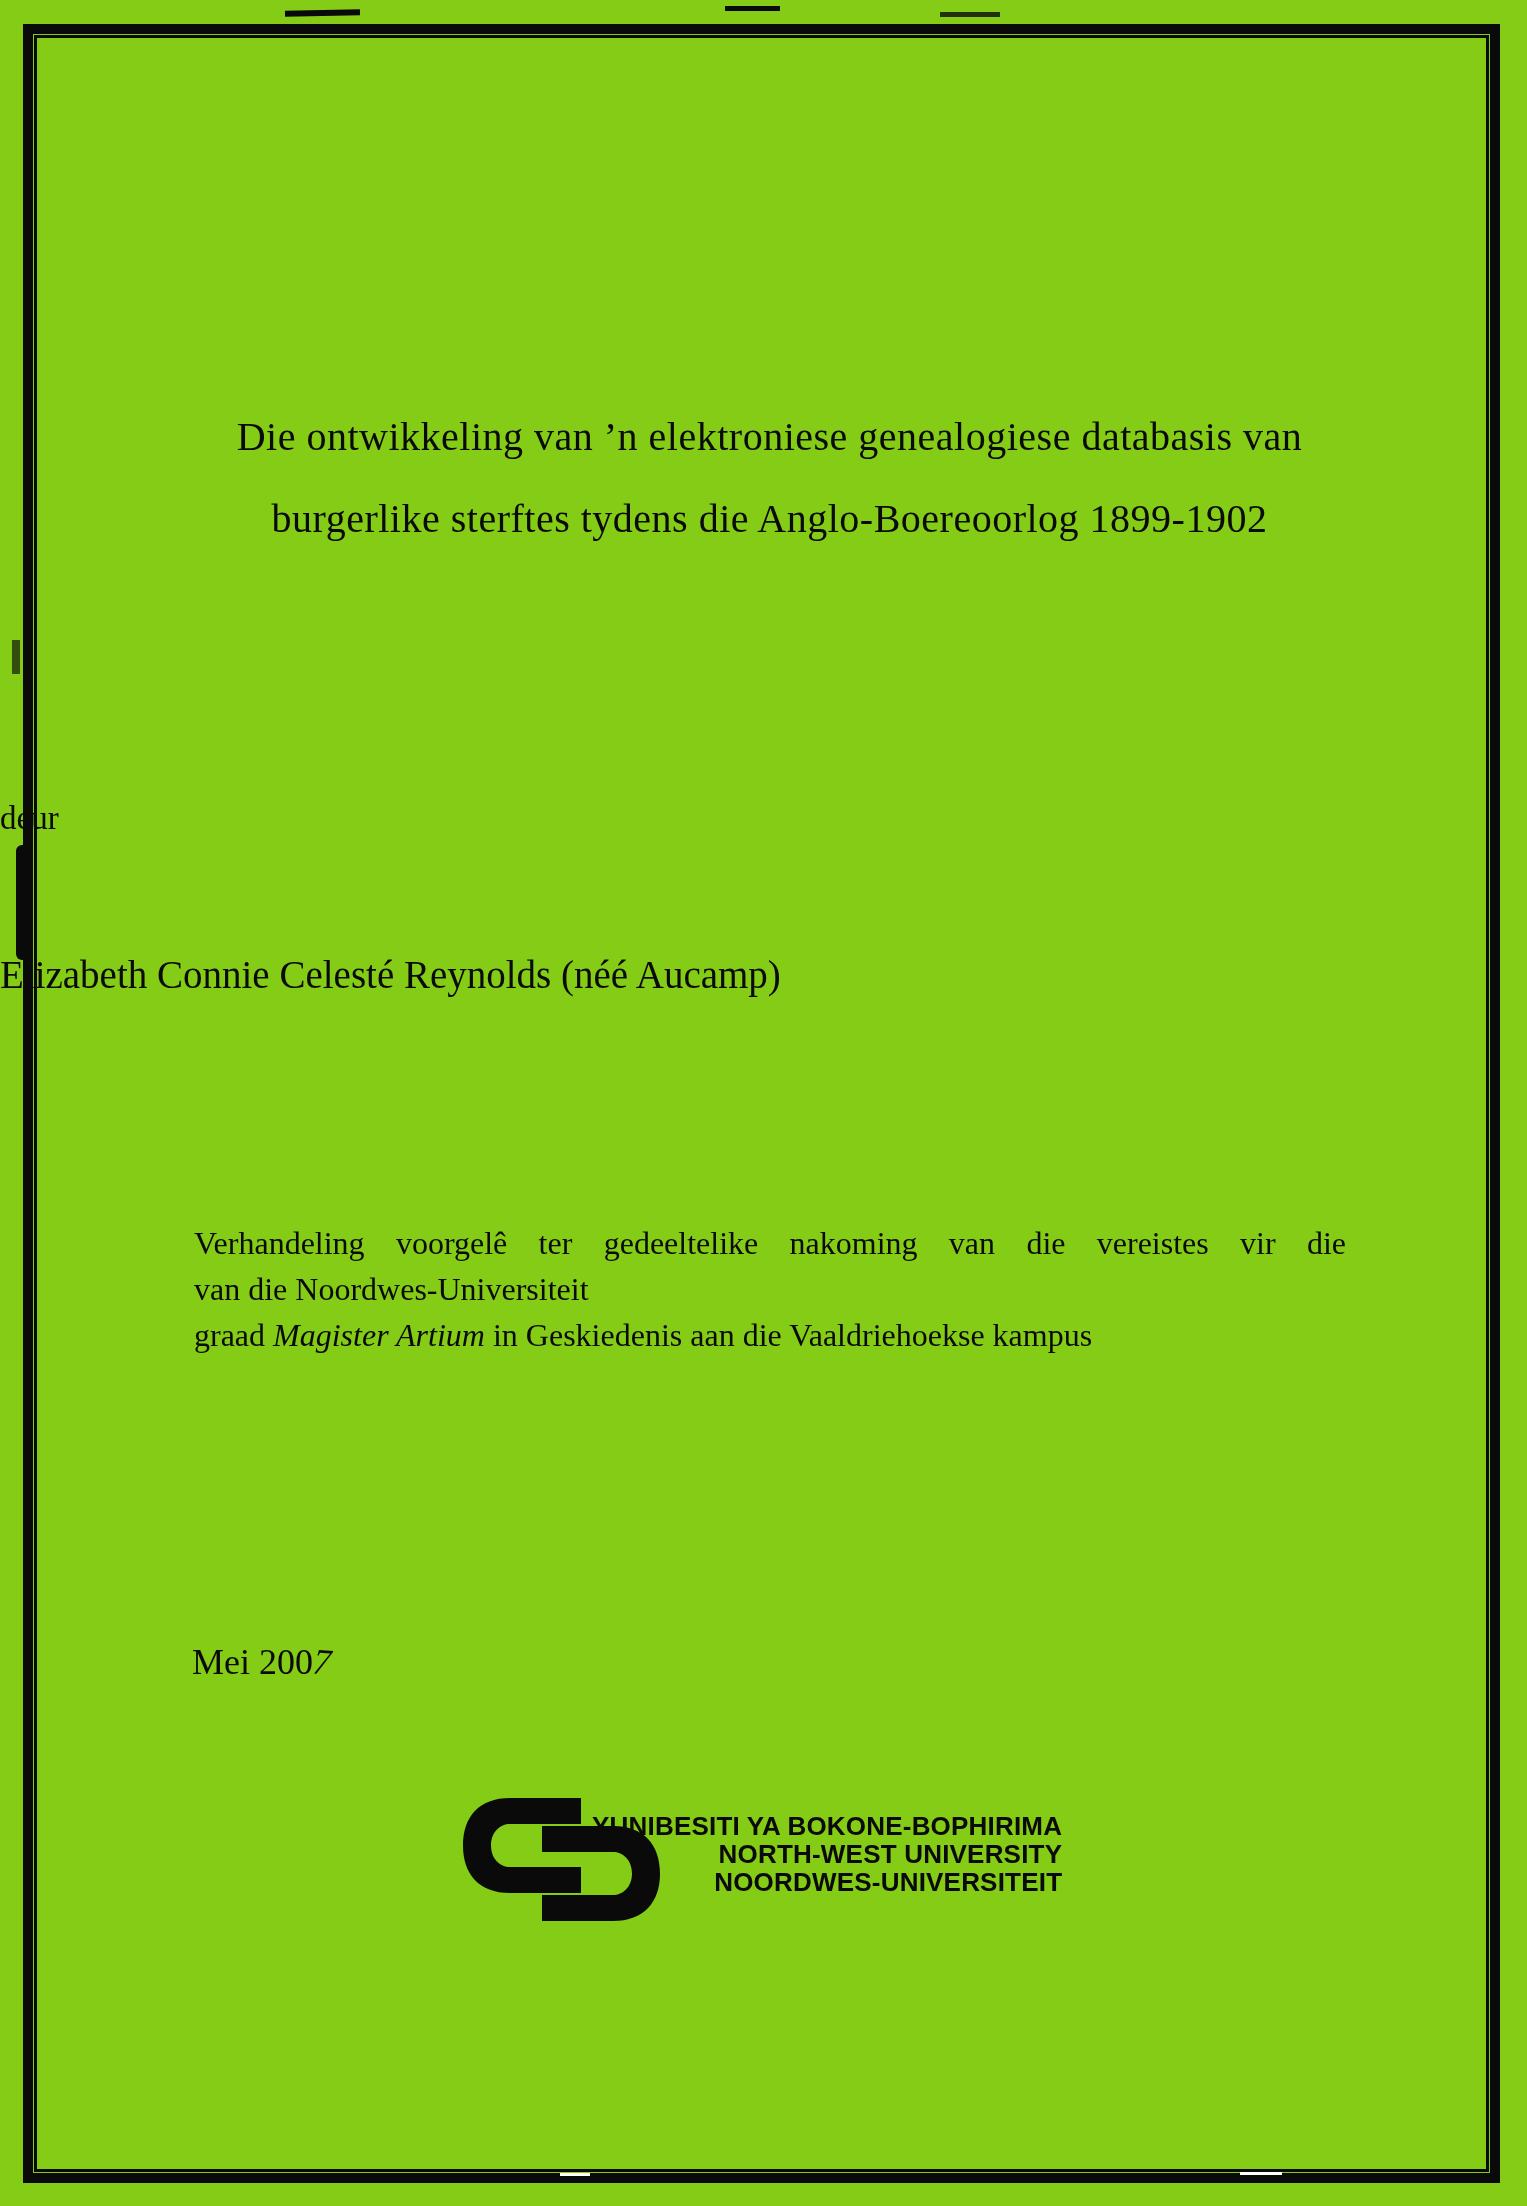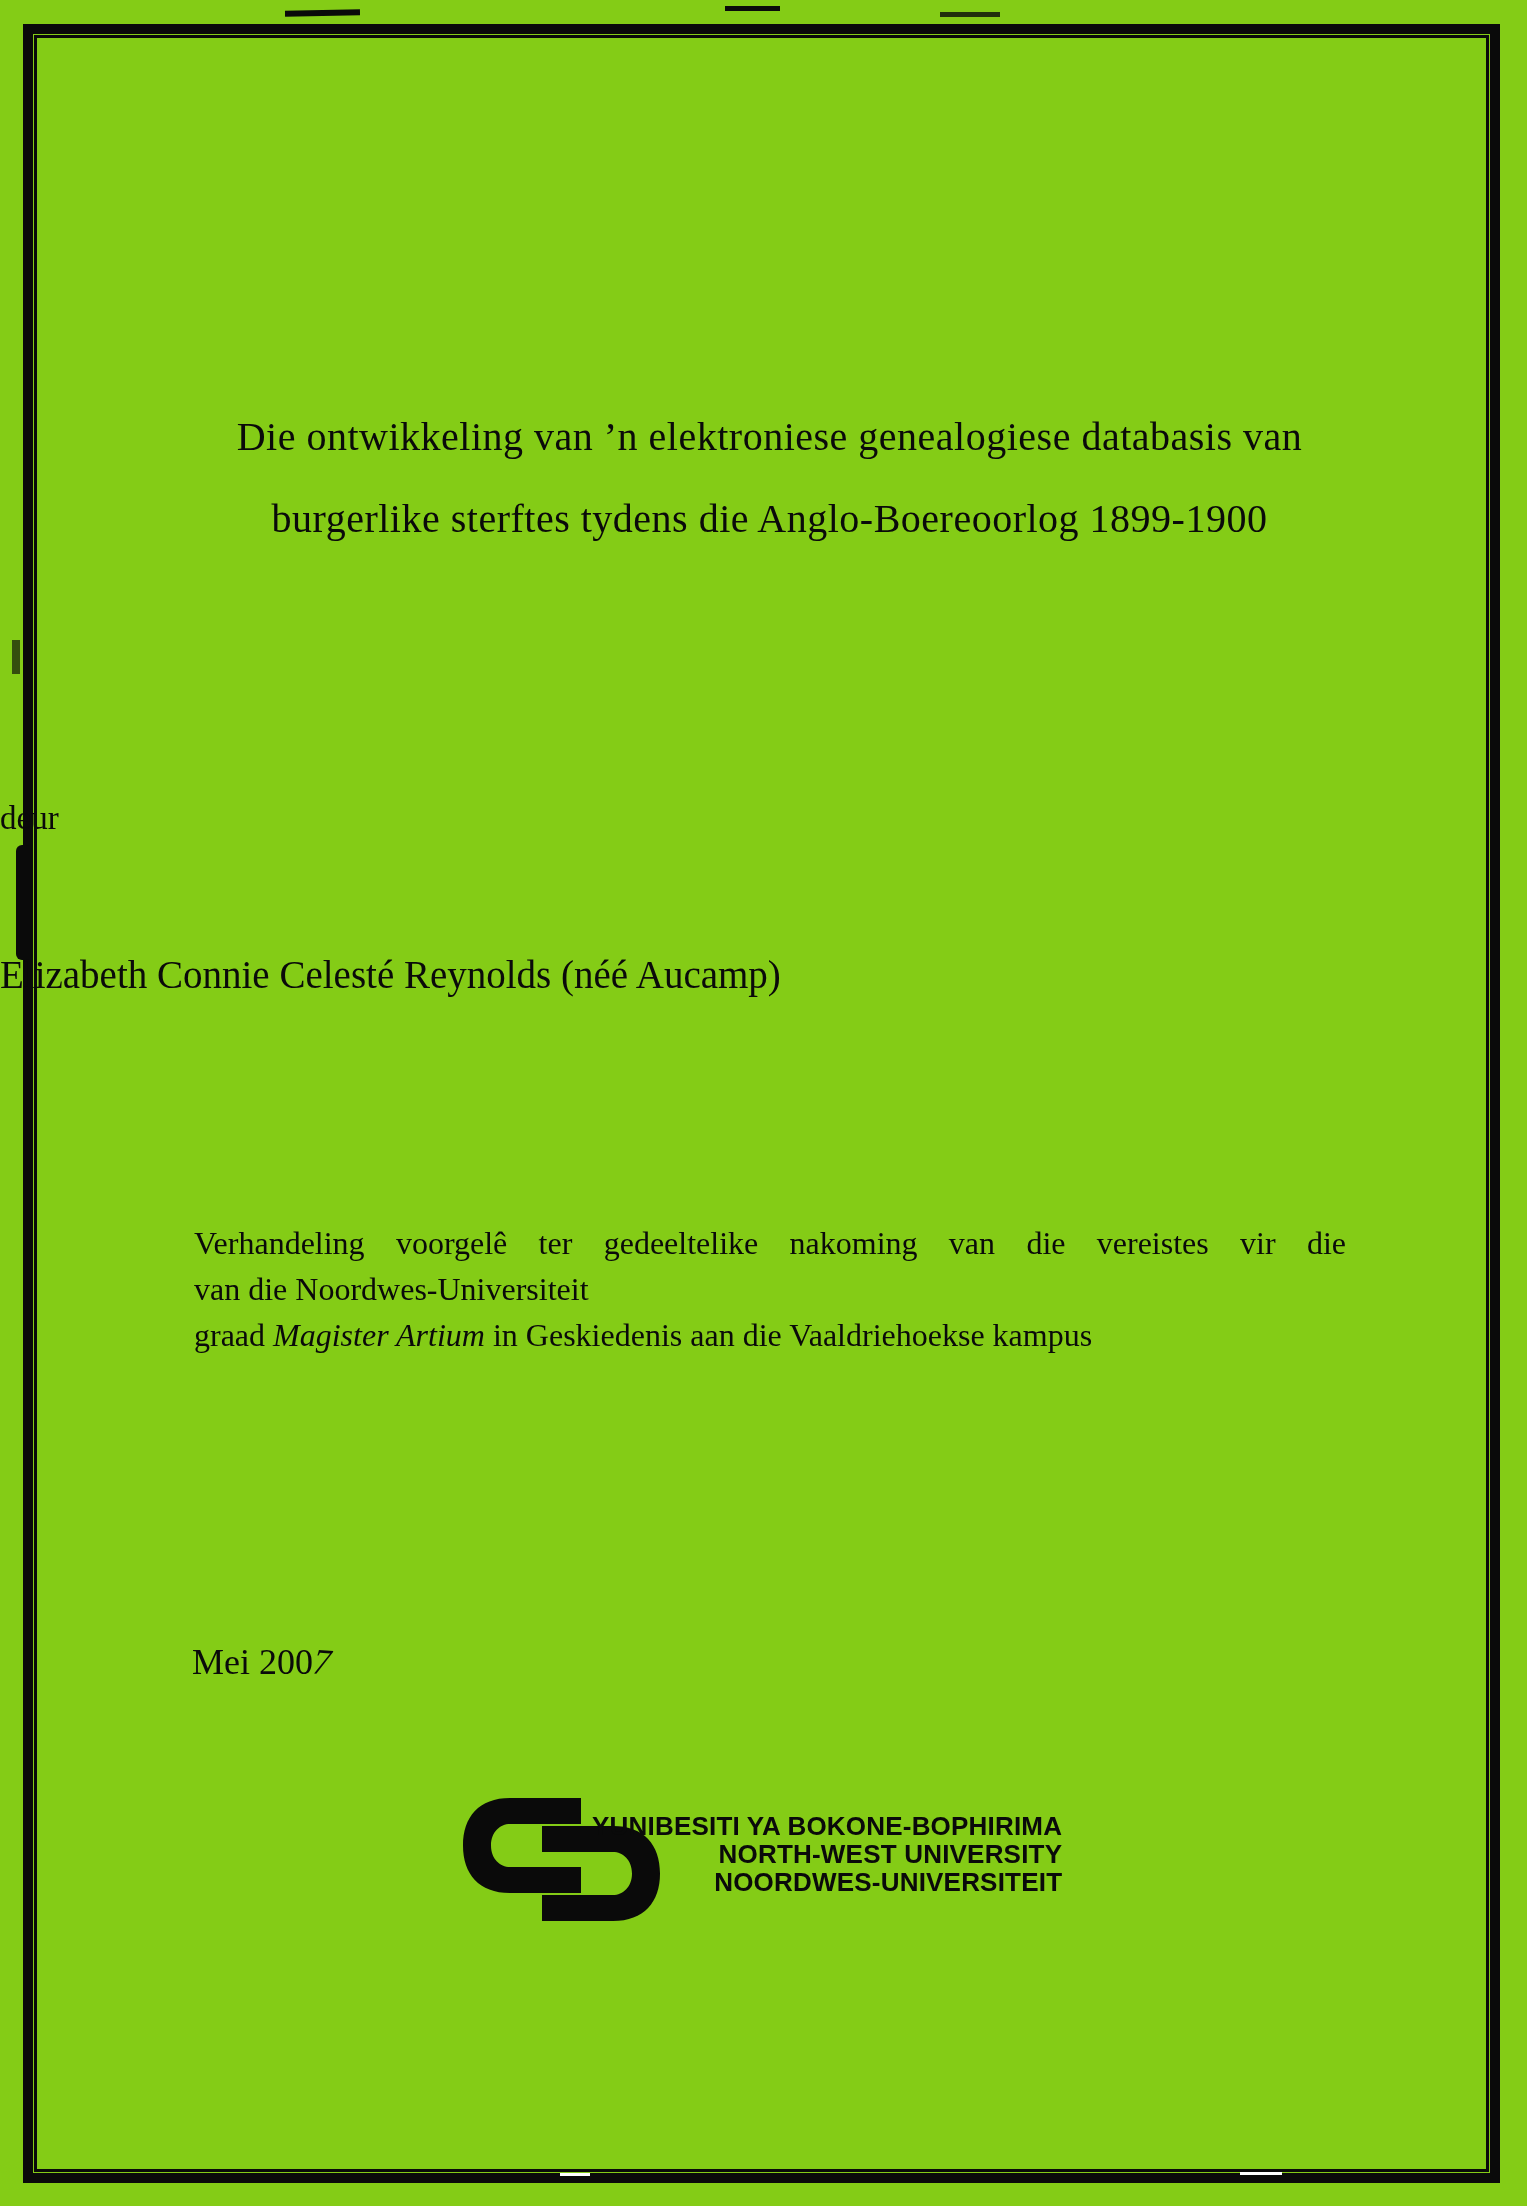--- a/index.html
+++ b/index.html
@@ -95,21 +95,21 @@
   <div class="artifact" style="left:285px; top:10px; width:75px; height:6px; transform:rotate(-1deg);"></div>
   <div class="artifact" style="left:725px; top:6px; width:55px; height:5px;"></div>
   <div class="artifact" style="left:940px; top:12px; width:60px; height:5px; opacity:.8;"></div>
   <div class="artifact" style="left:16px; top:845px; width:16px; height:115px; border-radius:6px;"></div>
   <div class="artifact" style="left:12px; top:640px; width:8px; height:34px; opacity:.65;"></div>
   <div class="artifact white" style="left:1240px; top:2172px; width:42px; height:3px;"></div>
   <div class="artifact white" style="left:560px; top:2173px; width:30px; height:3px;"></div>
 
   <div class="title-block">
     <div>Die ontwikkeling van ’n elektroniese genealogiese databasis van</div>
-    <div>burgerlike sterftes tydens die Anglo-Boereoorlog 1899-1900</div>
+    <div>burgerlike sterftes tydens die Anglo-Boereoorlog 1899-1902</div>
   </div>
 
   <div class="byline">deur</div>
 
   <div class="author">Elizabeth Connie Celesté Reynolds (néé Aucamp)</div>
 
   <div class="statement">
     <div class="justified">Verhandeling voorgelê ter gedeeltelike nakoming van die vereistes vir die</div>
     <div>van die Noordwes-Universiteit</div>
     <div><span>graad </span><i>Magister Artium</i><span> in Geskiedenis aan die Vaaldriehoekse kampus</span></div>

